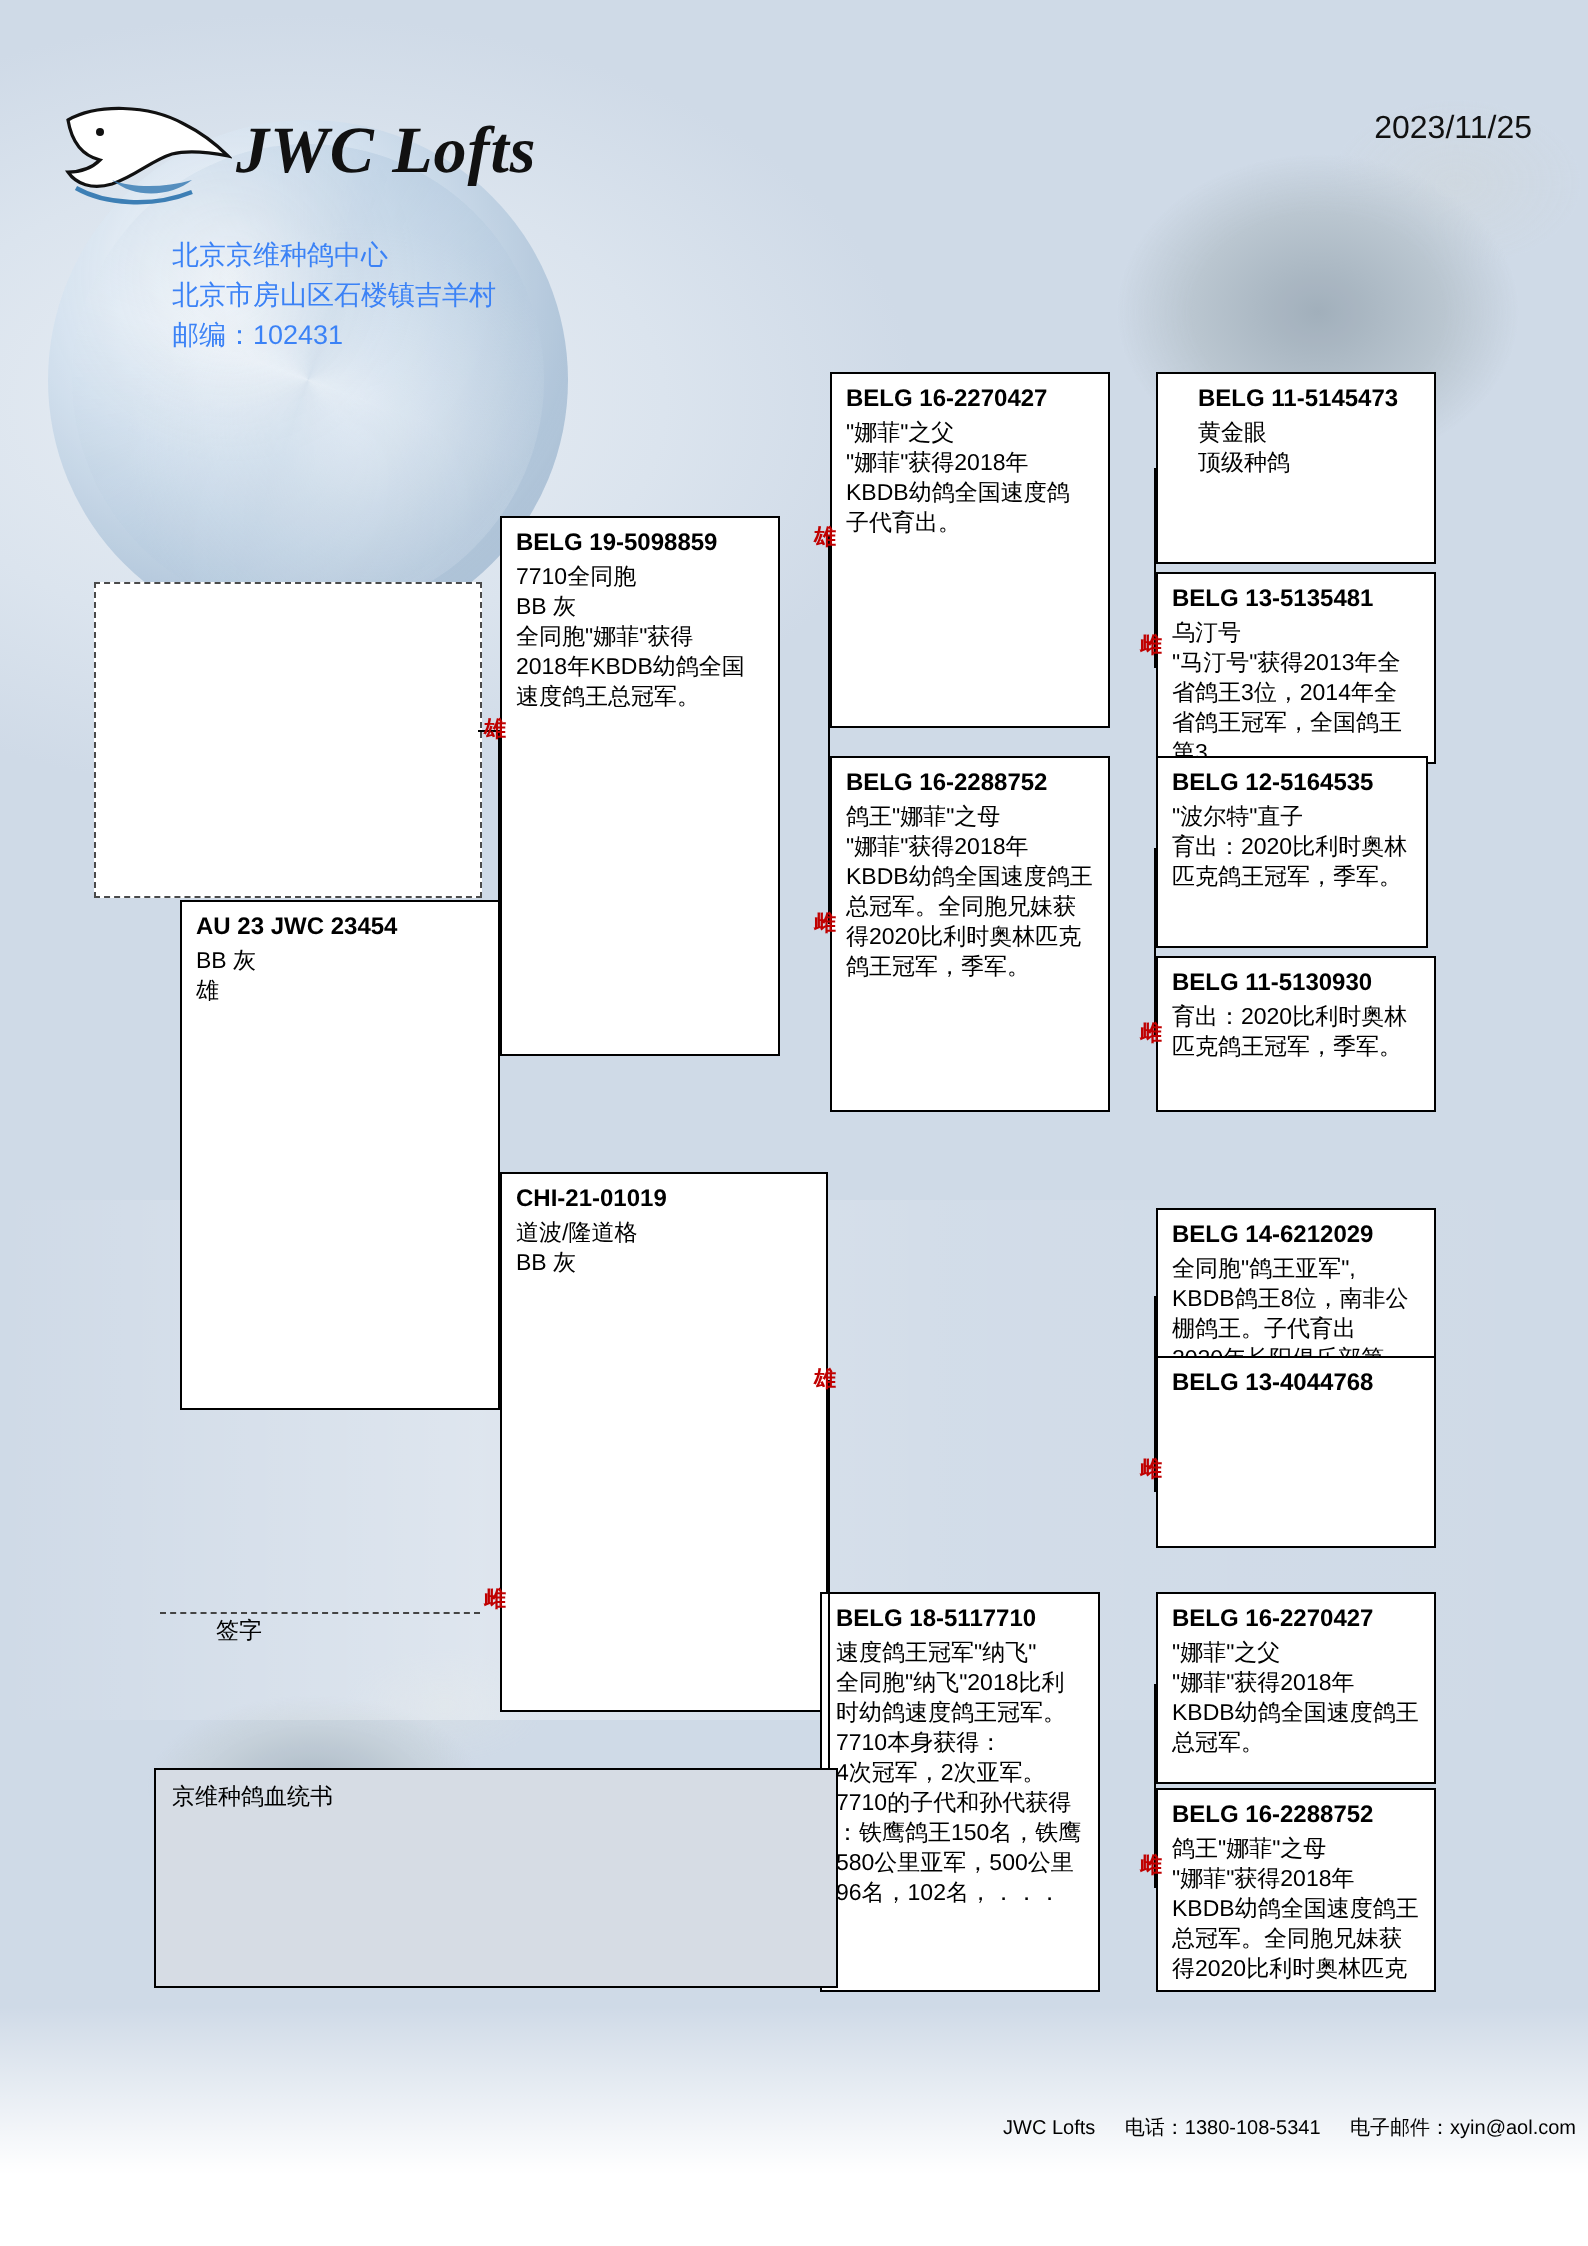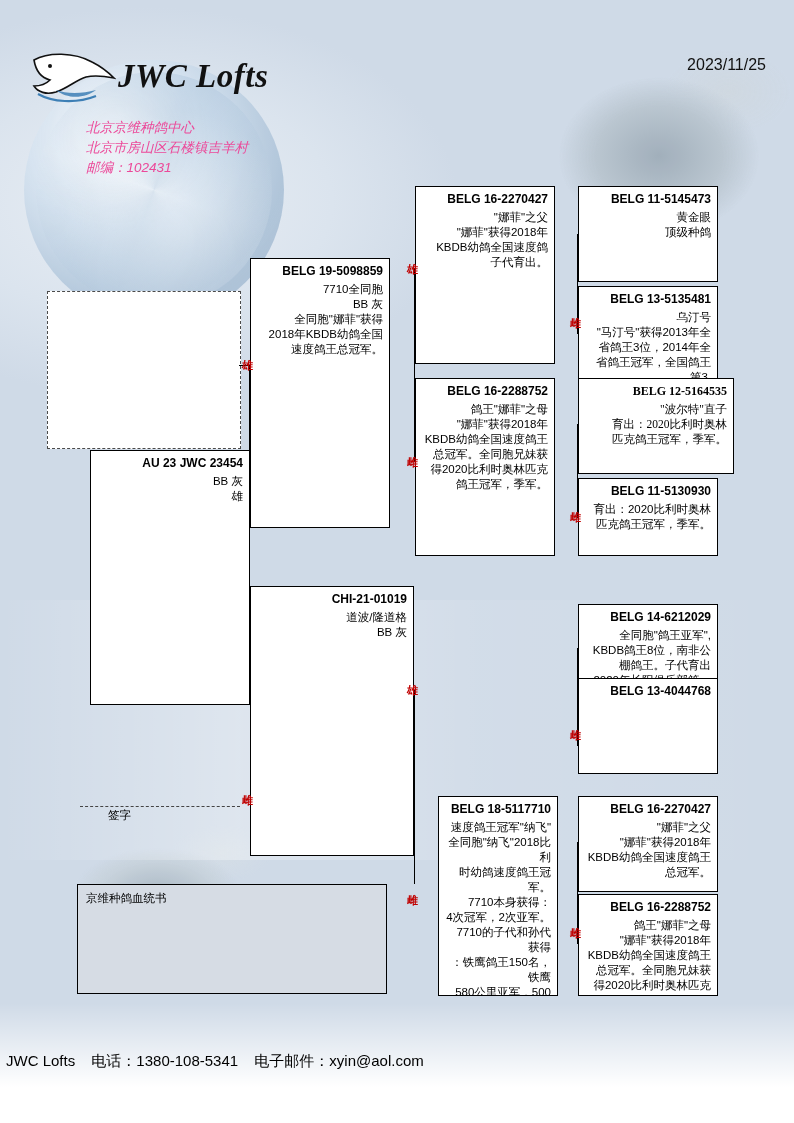--- a/index.html
+++ b/index.html
@@ -61,67 +61,67 @@
   }
   .logo-wrap{position:absolute;left:30px;top:50px;width:340px;height:110px;}
   .logo-bird{position:absolute;left:0;top:0;width:86px;height:58px;}
   .logo-text{
     position:absolute;left:88px;top:8px;font-size:33px;font-weight:bold;
     font-style:italic;color:#111;letter-spacing:.5px;
     font-family:"Liberation Serif", serif;
   }
   .addr{
     position:absolute;left:86px;top:118px;font-size:13.5px;line-height:20px;
-    color:#ec4899;font-style:italic;
+    color:#3b82f6;
   }
 
   
   .box{
     position:absolute;background:#ffffff;border:1px solid #000;
     font-size:11.5px;line-height:15px;color:#000;
-    padding:5px 6px 6px 7px;box-sizing:border-box;overflow:hidden;text-align:right;
+    padding:5px 6px 6px 7px;box-sizing:border-box;overflow:hidden;
   }
   .box .ring{font-weight:bold;font-size:12px;display:block;margin-bottom:3px;}
   .box .ln{display:block;white-space:pre-wrap;}
   .gap{height:9px;}
 
   
   .photo{
     position:absolute;left:47px;top:291px;width:192px;height:156px;
     border:1px dashed #4a4a4a;background:#ffffff;
   }
   
   .sig-line{
     position:absolute;left:80px;top:806px;width:160px;border-top:1px dashed #444;
   }
   .sig-label{
     position:absolute;left:108px;top:808px;font-size:11.5px;color:#000;
   }
   
   .note{
-    position:absolute;left:77px;top:884px;width:310px;height:110px;
+    position:absolute;left:77px;top:884px;width:342px;height:110px;
     border:1px solid #000;background:#d6dce4;
     font-size:11.5px;color:#000;padding:6px 8px;box-sizing:border-box;
   }
 
   
   .line{position:absolute;background:#000;}
   .vline{width:1px;}
   .hline{height:1px;}
 
   
   .sex{
     position:absolute;font-size:11px;color:#c00000;font-weight:bold;
     line-height:11px;
   }
 
   
   .footer{
-    position:absolute;left:0;right:0;bottom:52px;text-align:left;
-    font-size:15px;color:#000;
+    position:absolute;left:0;right:0;bottom:52px;text-align:right;
+    font-size:10px;color:#000;
   }
   .footer span{margin:0 6px;}
 </style>
 </head>
 <body>
 
 <div class="bg">
   <div class="bg-sky"></div>
   <div class="bg-globe"></div>
   <div class="bg-bird-big"></div>
@@ -191,21 +191,21 @@
     <span class="ln">鸽王"娜菲"之母</span>
     <span class="gap"></span>
     <span class="ln">"娜菲"获得2018年</span>
     <span class="ln">KBDB幼鸽全国速度鸽王</span>
     <span class="ln">总冠军。全同胞兄妹获</span>
     <span class="ln">得2020比利时奥林匹克</span>
     <span class="ln">鸽王冠军，季军。</span>
   </div>
 
 
-  <div class="box" style="left:438px;top:796px;width:120px;height:200px;">
+  <div class="box" style="left:410px;top:796px;width:140px;height:200px;">
     <span class="ring">BELG 18-5117710</span>
     <span class="ln">速度鸽王冠军"纳飞"</span>
     <span class="gap"></span>
     <span class="ln">全同胞"纳飞"2018比利</span>
     <span class="ln">时幼鸽速度鸽王冠军。</span>
     <span class="ln">7710本身获得：</span>
     <span class="ln">4次冠军，2次亚军。</span>
     <span class="ln">7710的子代和孙代获得</span>
     <span class="ln">：铁鹰鸽王150名，铁鹰</span>
     <span class="ln">580公里亚军，500公里</span>
@@ -220,21 +220,21 @@
 
   <div class="box" style="left:578px;top:286px;width:140px;height:96px;">
     <span class="ring">BELG 13-5135481</span>
     <span class="ln">乌汀号</span>
     <span class="ln">"马汀号"获得2013年全</span>
     <span class="ln">省鸽王3位，2014年全</span>
     <span class="ln">省鸽王冠军，全国鸽王</span>
     <span class="ln">第3.</span>
   </div>
 
-  <div class="box" style="left:578px;top:378px;width:156px;height:96px;font-family:Liberation Serif, serif;">
+  <div class="box" style="left:578px;top:378px;width:136px;height:96px;">
     <span class="ring">BELG 12-5164535</span>
     <span class="ln">"波尔特"直子</span>
     <span class="ln">育出：2020比利时奥林</span>
     <span class="ln">匹克鸽王冠军，季军。</span>
   </div>
 
   <div class="box" style="left:578px;top:478px;width:140px;height:78px;">
     <span class="ring">BELG 11-5130930</span>
     <span class="gap"></span>
     <span class="ln">育出：2020比利时奥林</span>

